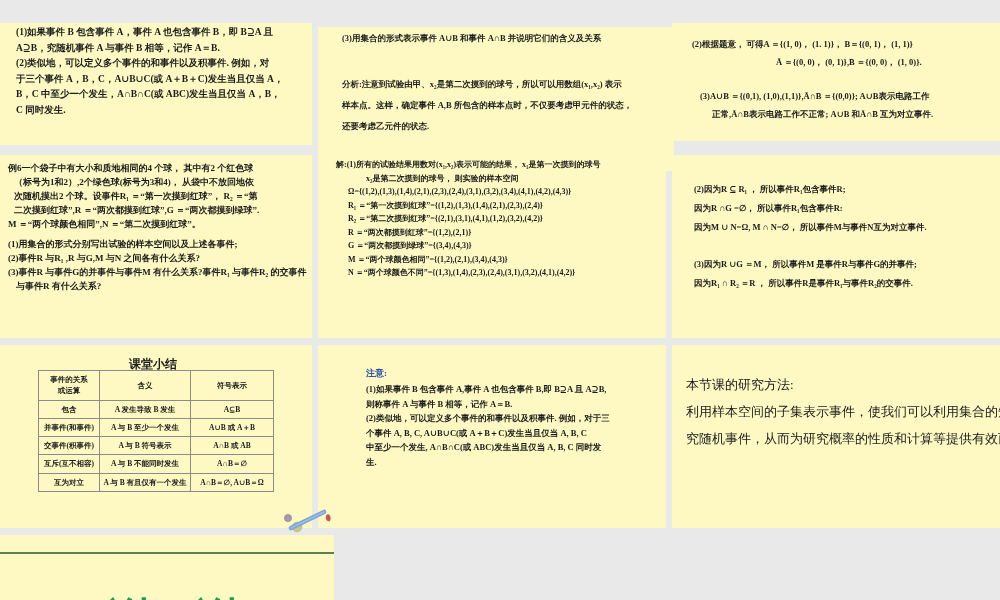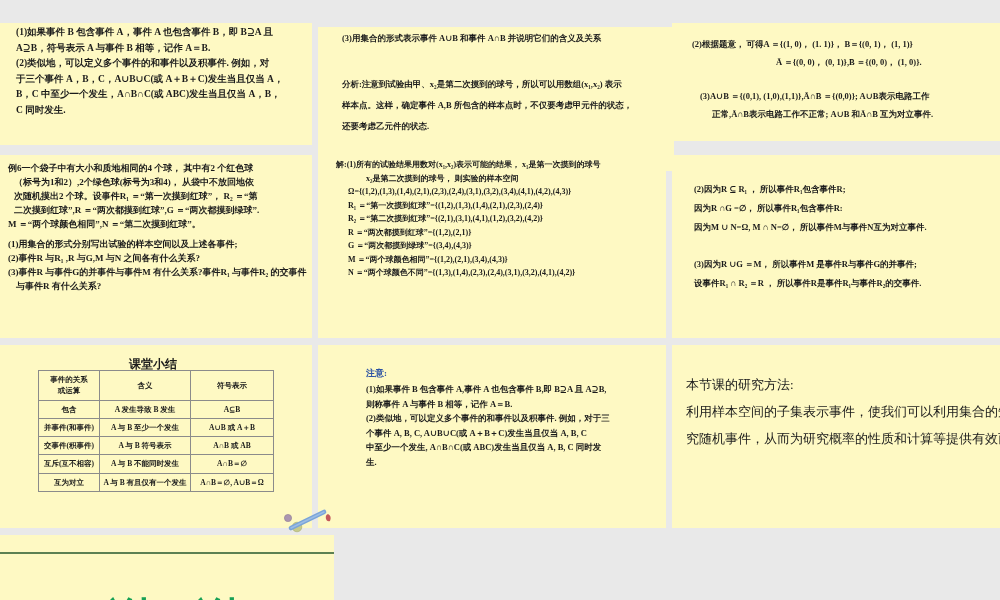--- a/index.html
+++ b/index.html
@@ -61,21 +61,21 @@
   .i6{padding-left:6px;}  .i8{padding-left:8px;}  .i12{padding-left:12px;}
   .i20{padding-left:20px;}.i30{padding-left:30px;}.i84{padding-left:84px;}
   .g6{margin-top:6px;}    .g16{margin-top:16px;}  .g18{margin-top:18px;}
 </style>
 </head>
 <body>
 
 <div class="slide s1">
   <div class="txt">
     <div class="ln">(1)如果事件 B 包含事件 A，事件 A 也包含事件 B，即 B⊇A 且</div>
-    <div class="ln">A⊇B，符号表示 A 与事件 B 相等，记作 A＝B.</div>
+    <div class="ln">A⊇B，究随机事件 A 与事件 B 相等，记作 A＝B.</div>
     <div class="ln">(2)类似地，可以定义多个事件的和事件以及积事件. 例如，对</div>
     <div class="ln">于三个事件 A，B，C，A∪B∪C(或 A＋B＋C)发生当且仅当 A，</div>
     <div class="ln">B，C 中至少一个发生，A∩B∩C(或 ABC)发生当且仅当 A，B，</div>
     <div class="ln">C 同时发生.</div>
   </div>
 </div>
 
 <div class="slide s2">
   <div class="txt">
     <div class="ln">(3)用集合的形式表示事件 A∪B 和事件 A∩B 并说明它们的含义及关系</div>
@@ -123,21 +123,21 @@
     <div class="ln i12">N ＝“两个球颜色不同”={(1,3),(1,4),(2,3),(2,4),(3,1),(3,2),(4,1),(4,2)}</div>
   </div>
 </div>
 
 <div class="slide s6">
   <div class="txt">
     <div class="ln">(2)因为R ⊆ R₁ ， 所以事件R₁包含事件R;</div>
     <div class="ln">因为R ∩G =∅， 所以事件R₁包含事件R:</div>
     <div class="ln">因为M ∪ N=Ω, M ∩ N=∅， 所以事件M与事件N互为对立事件.</div>
     <div class="ln g18">(3)因为R ∪G ＝M， 所以事件M 是事件R与事件G的并事件;</div>
-    <div class="ln">设事件R₁ ∩ R₂ ＝R ， 所以事件R是事件R₁与事件R₂的交事件.</div>
+    <div class="ln">因为R₁ ∩ R₂ ＝R ， 所以事件R是事件R₁与事件R₂的交事件.</div>
   </div>
 </div>
 
 <div class="slide s7">
   <div class="tbl-title">课堂小结</div>
   <table class="summary-table">
     <thead>
       <tr>
         <th class="c1 pre">事件的关系
 或运算</th>

